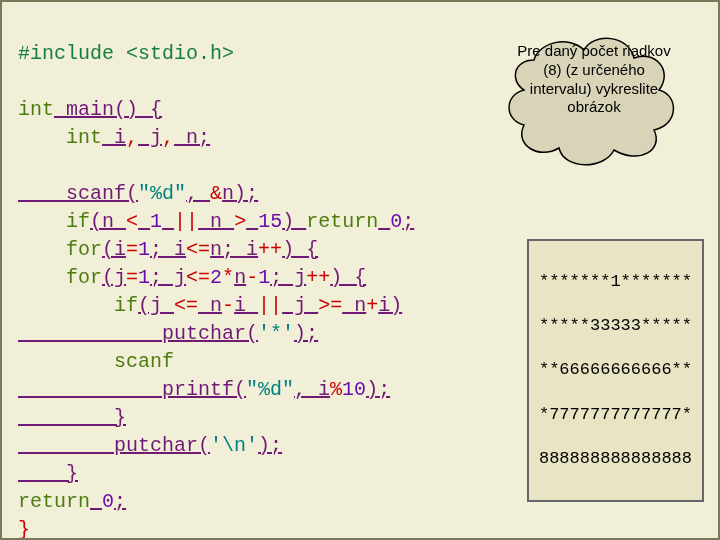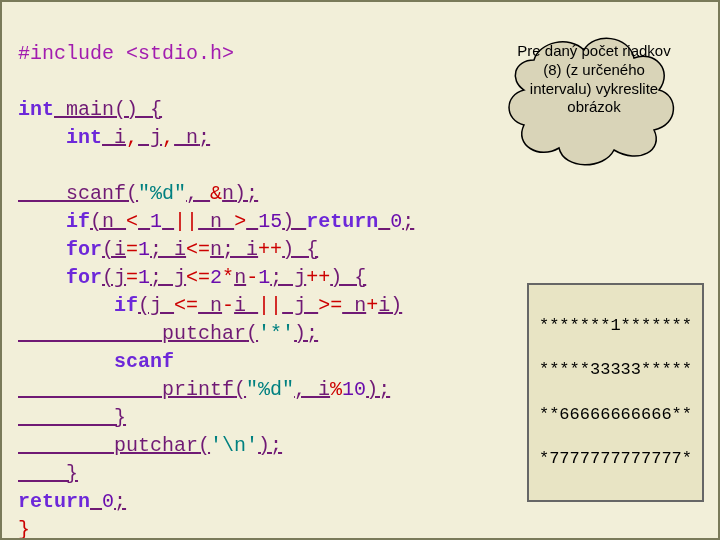--- a/index.html
+++ b/index.html
@@ -12,22 +12,22 @@
     font-family: Consolas, 'Courier New', monospace;
     position: relative;
     border: 2px solid #7a7a5a;
   }
   .code-area {
     padding: 10px 16px;
     font-size: 20px;
     line-height: 1.4;
     white-space: pre;
   }
-  .k-green { color: #a21caf; }
-  .k-blue { color: #6d28d9; font-weight: bold; }
+  .k-green { color: #15803d; }
+  .k-blue { color: #4d7c0f; font-weight: normal; }
   .k-black { color: #701a75; text-decoration: underline; }
   .k-red { color: #cc0000; }
   .k-str { color: #008080; }
   .k-num { color: #6a0dad; }
 
   .bubble {
     position: absolute;
     top: 18px;
     right: 24px;
     width: 200px;
@@ -99,13 +99,14 @@
              C 75 15 45 22 40 40 Z" fill="#d9d4b8" stroke="#000" stroke-width="1.5"></path>
   </svg>
   <div class="bubble-text">Pre daný počet riadkov (8) (z určeného intervalu) vykreslite obrázok</div>
 </div>
 
 <div class="output-box">
 <span style="display: block;">*******1*******</span>
 <span style="display: block;">*****33333*****</span>
 <span style="display: block;">**66666666666**</span>
 <span style="display: block;">*7777777777777*</span>
+<span style="display: block;">888888888888888</span>
 </div>
 
 </body></html>

